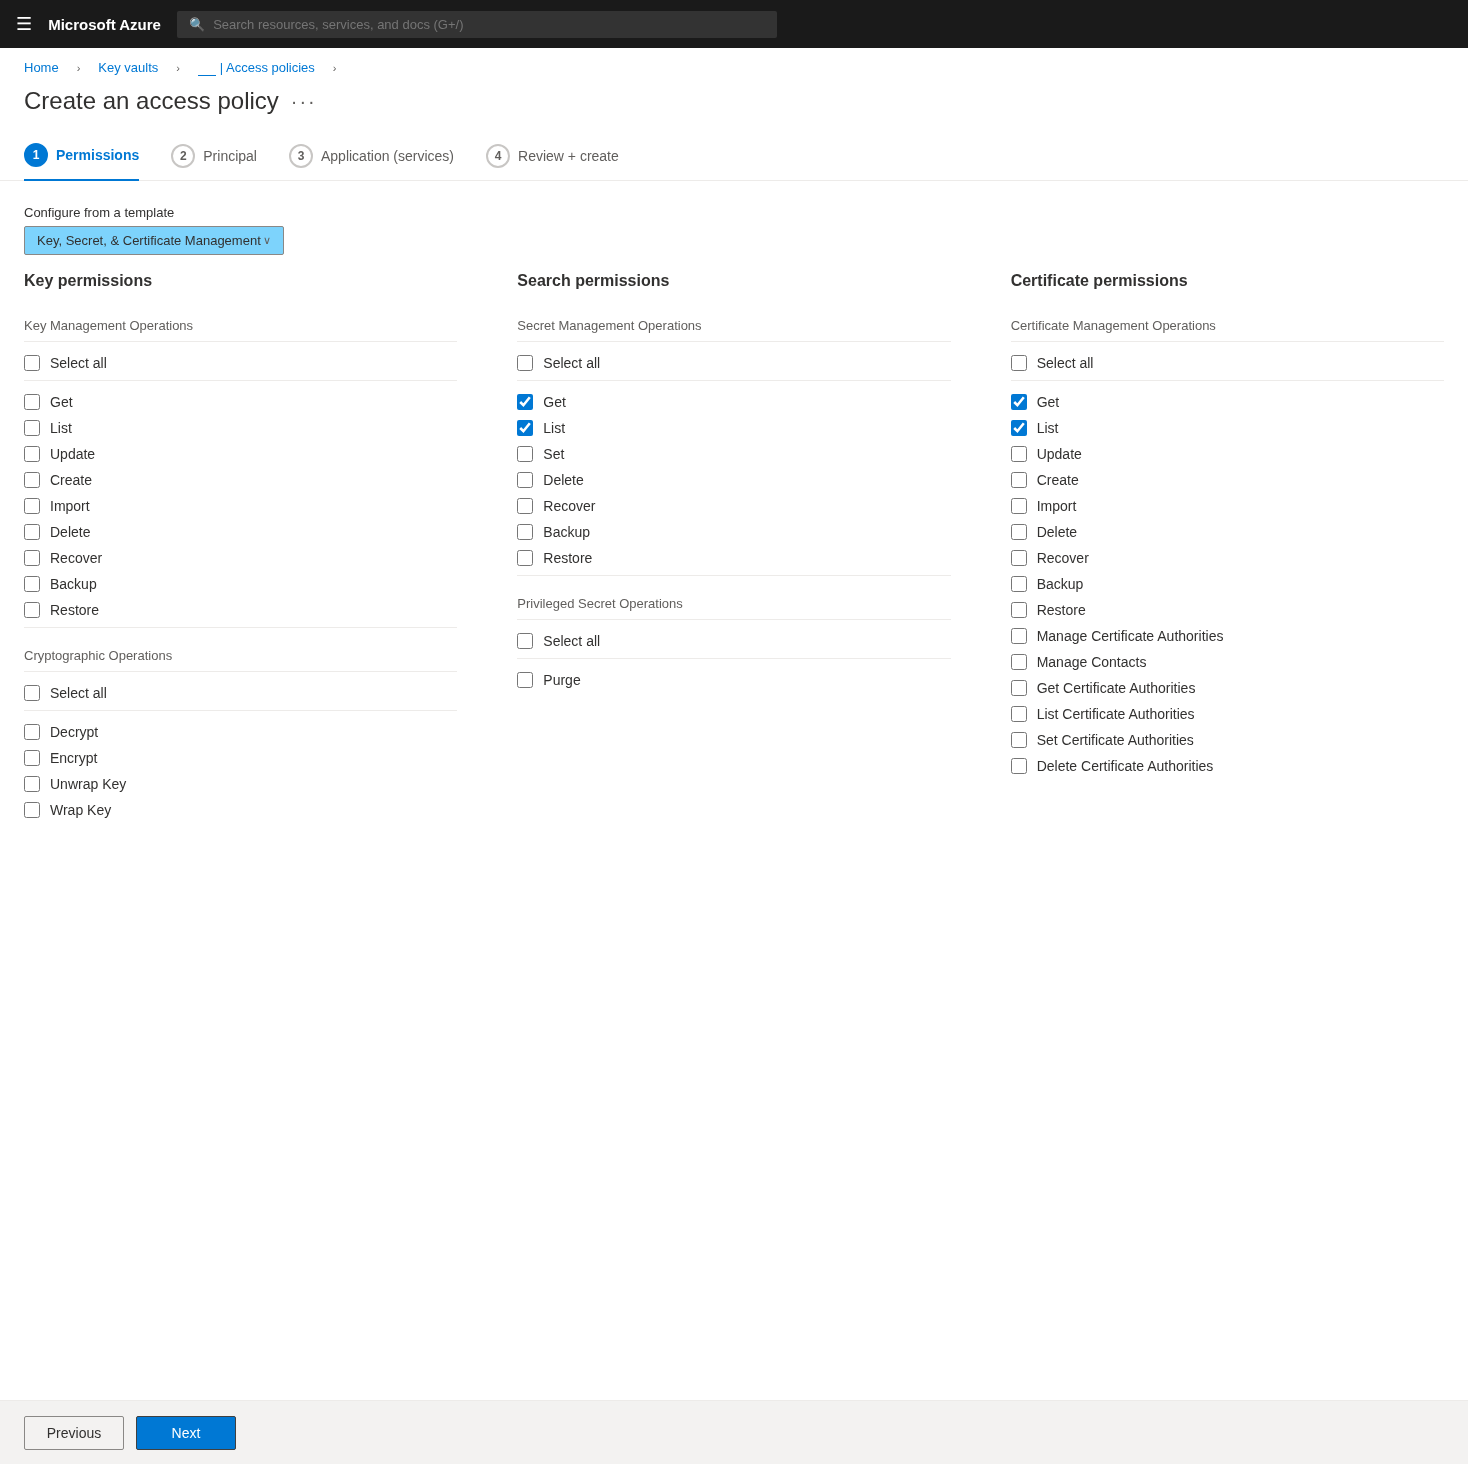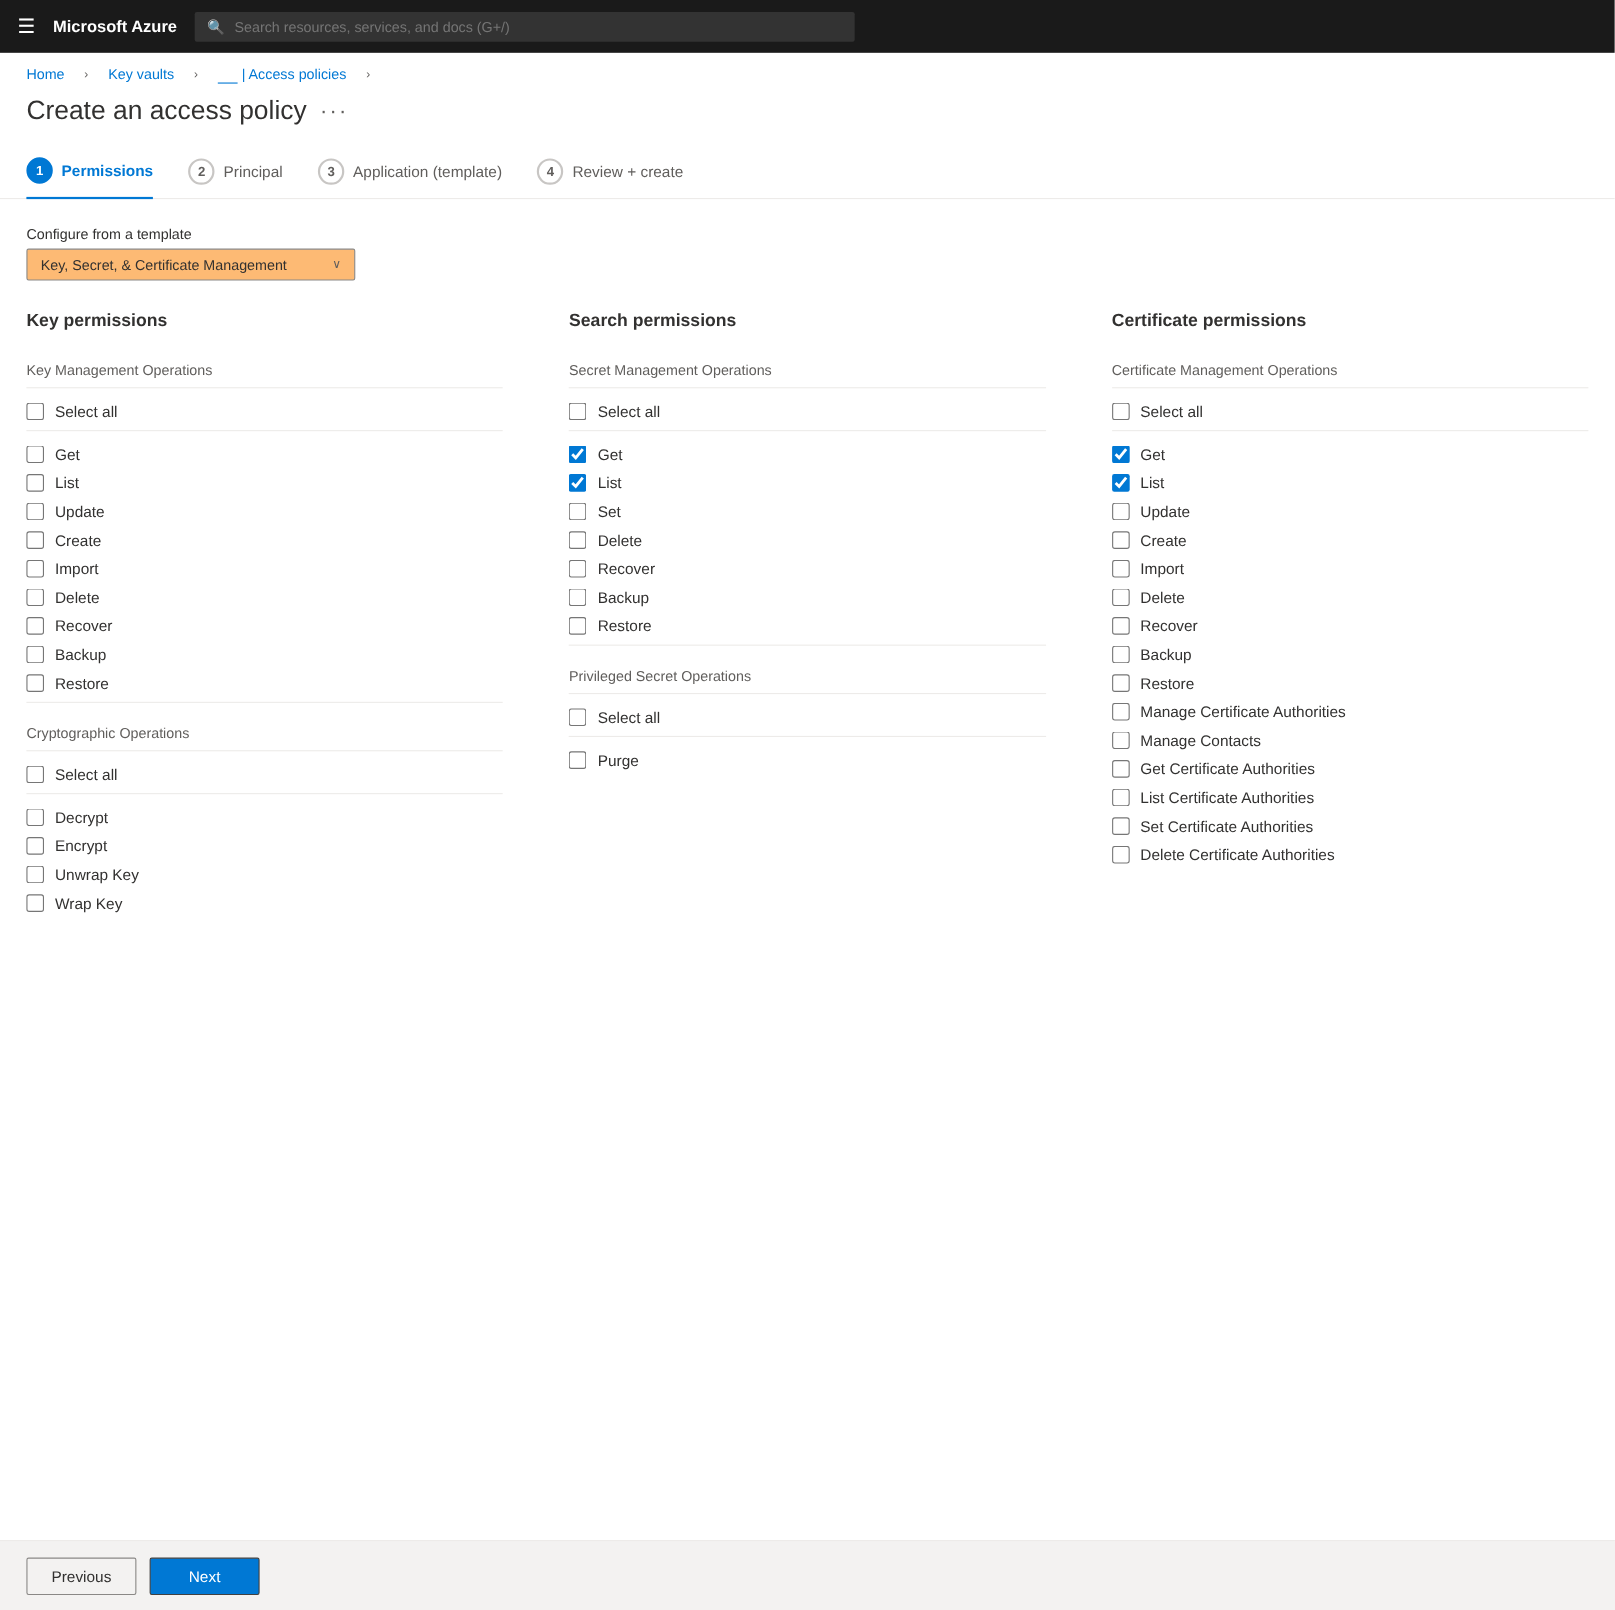--- a/index.html
+++ b/index.html
@@ -98,31 +98,31 @@
       border-color: #0078d4;
       color: #fff;
     }
     .step-label { font-size: 14px; }
     .wizard-step.active .step-label { font-weight: 600; color: #0078d4; }
 
     
     .main-content { padding: 0 24px 80px 24px; }
 
     
-    .template-section { margin-bottom: 28px; }
+    .template-section { margin-bottom: 17px; }
     .template-label { font-size: 13px; color: #323130; margin-bottom: 6px; }
     .template-select {
       display: flex;
       align-items: center;
       border: 1px solid #8a8886;
       border-radius: 2px;
       padding: 6px 12px;
-      width: 299px;
+      width: 260px;
       cursor: pointer;
-      background: #fdba74;
+      background: #7dd3fc;
       justify-content: space-between;
       font-size: 13px;
     }
     .template-select .chevron { font-size: 11px; color: #605e5c; }
 
     
     .permissions-grid {
       display: grid;
       grid-template-columns: 1fr 1fr 1fr;
       gap: 0 60px;
@@ -236,21 +236,21 @@
   <div class="wizard-step active">
     <div class="step-circle">1</div>
     <span class="step-label">Permissions</span>
   </div>
   <div class="wizard-step">
     <div class="step-circle">2</div>
     <span class="step-label">Principal</span>
   </div>
   <div class="wizard-step">
     <div class="step-circle">3</div>
-    <span class="step-label">Application (template)</span>
+    <span class="step-label">Application (services)</span>
   </div>
   <div class="wizard-step">
     <div class="step-circle">4</div>
     <span class="step-label">Review + create</span>
   </div>
 </div>
 
 <div class="main-content">
 
   <div class="template-section">

